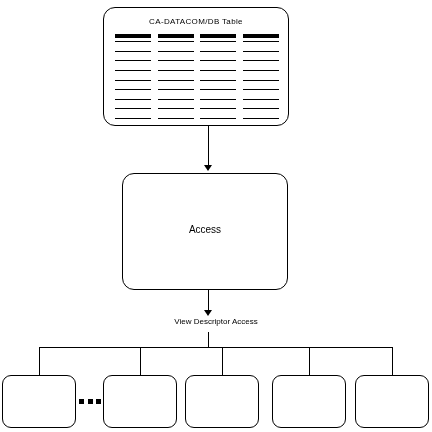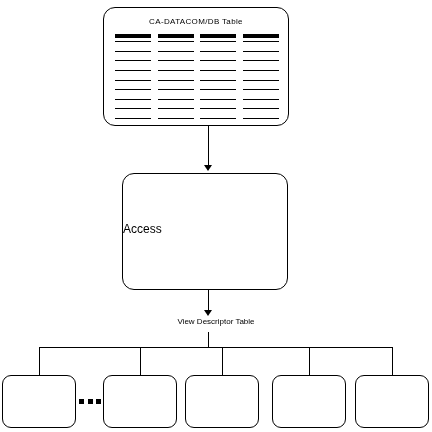--- a/index.html
+++ b/index.html
@@ -80,22 +80,22 @@
     left: 122px;
     top: 173px;
     width: 166px;
     height: 117px;
   }
   #access-label {
     position: absolute;
     left: 0;
     top: 50px;
     width: 100%;
-    text-align: left;
-    font-size: 12px;
+    text-align: center;
+    font-size: 10px;
     line-height: 11px;
     color: #000000;
   }
 
   
   .vline {
     position: absolute;
     width: 1px;
     background: #000000;
   }
@@ -249,21 +249,21 @@
 
   <div class="node" id="access-node">
     <div id="access-label">
       <div>Access</div>
     </div>
   </div>
 
   <div class="vline" id="conn2-line"></div>
   <div class="arrowhead" id="conn2-arrow"></div>
 
-  <div id="view-label">View Descriptor Table</div>
+  <div id="view-label">View Descriptor Access</div>
 
   <div class="vline" id="bus-stub"></div>
   <div class="hline" id="bus-line"></div>
 
   <div class="vline drop" id="drop-1"></div>
   <div class="vline drop" id="drop-2"></div>
   <div class="vline drop" id="drop-3"></div>
   <div class="vline drop" id="drop-4"></div>
   <div class="vline drop" id="drop-5"></div>
 

